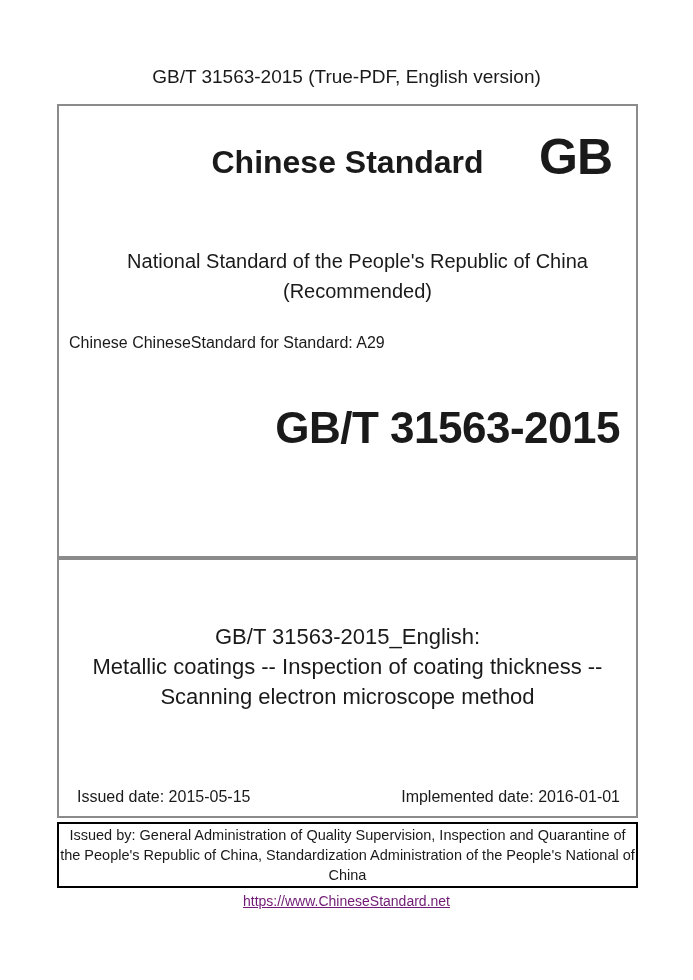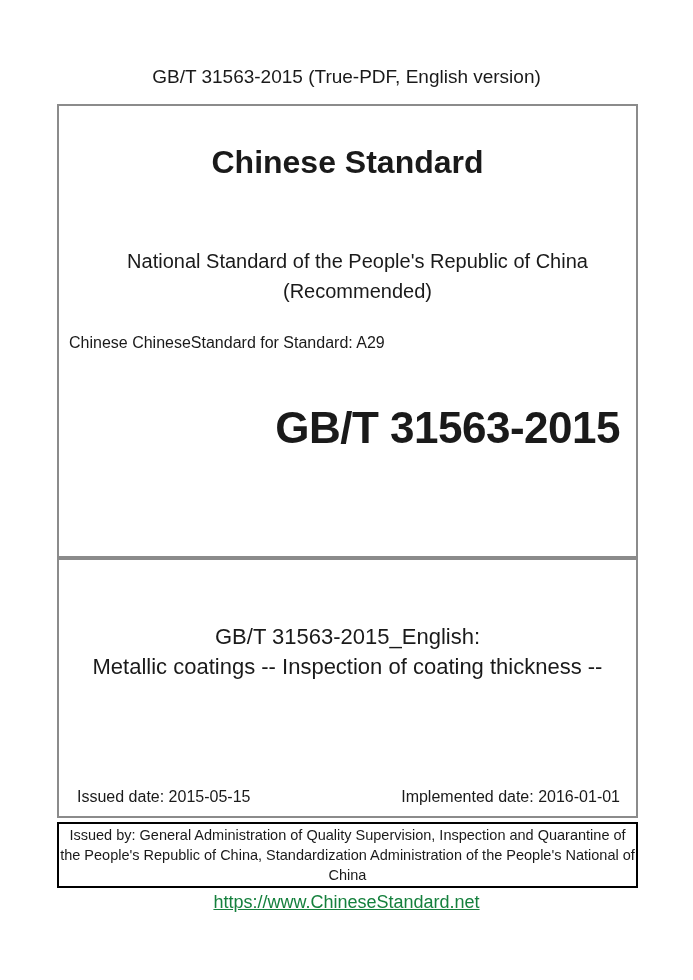--- a/index.html
+++ b/index.html
@@ -114,47 +114,49 @@
   }
   .issuer-box div { white-space: nowrap; }
   .footer-link-wrap {
     position: absolute;
     top: 892px;
     left: 0;
     width: 100%;
     text-align: center;
   }
   .footer-link {
-    font-size: 18px;
-    color: #15803d;
+    font-size: 14px;
+    color: #701a75;
     text-decoration: underline;
     cursor: pointer;
   }
 </style>
 </head>
 <body>
 
 <div class="page">
 
   <div class="header-note">GB/T 31563-2015 (True-PDF, English version)</div>
 
   <section class="box box-cover">
     <div class="brand-title">Chinese Standard</div>
+    <div class="gb-mark">GB</div>
     <div class="national-block">
       <div>National Standard of the People's Republic of China</div>
       <div>(Recommended)</div>
     </div>
     <div class="classification">Chinese ChineseStandard for Standard: A29</div>
     <div class="standard-code">GB/T 31563-2015</div>
   </section>
 
   <section class="box box-title">
     <div class="english-block">
       <div>GB/T 31563-2015_English:</div>
       <div>Metallic coatings -- Inspection of coating thickness --</div>
+      <div>Scanning electron microscope method</div>
     </div>
     <div class="dates-row">
       <span>Issued date: 2015-05-15</span>
       <span>Implemented date: 2016-01-01</span>
     </div>
   </section>
 
   <section class="issuer-box">
     <div>Issued by: General Administration of Quality Supervision, Inspection and Quarantine of</div>
     <div>the People's Republic of China, Standardization Administration of the People's National of</div>

